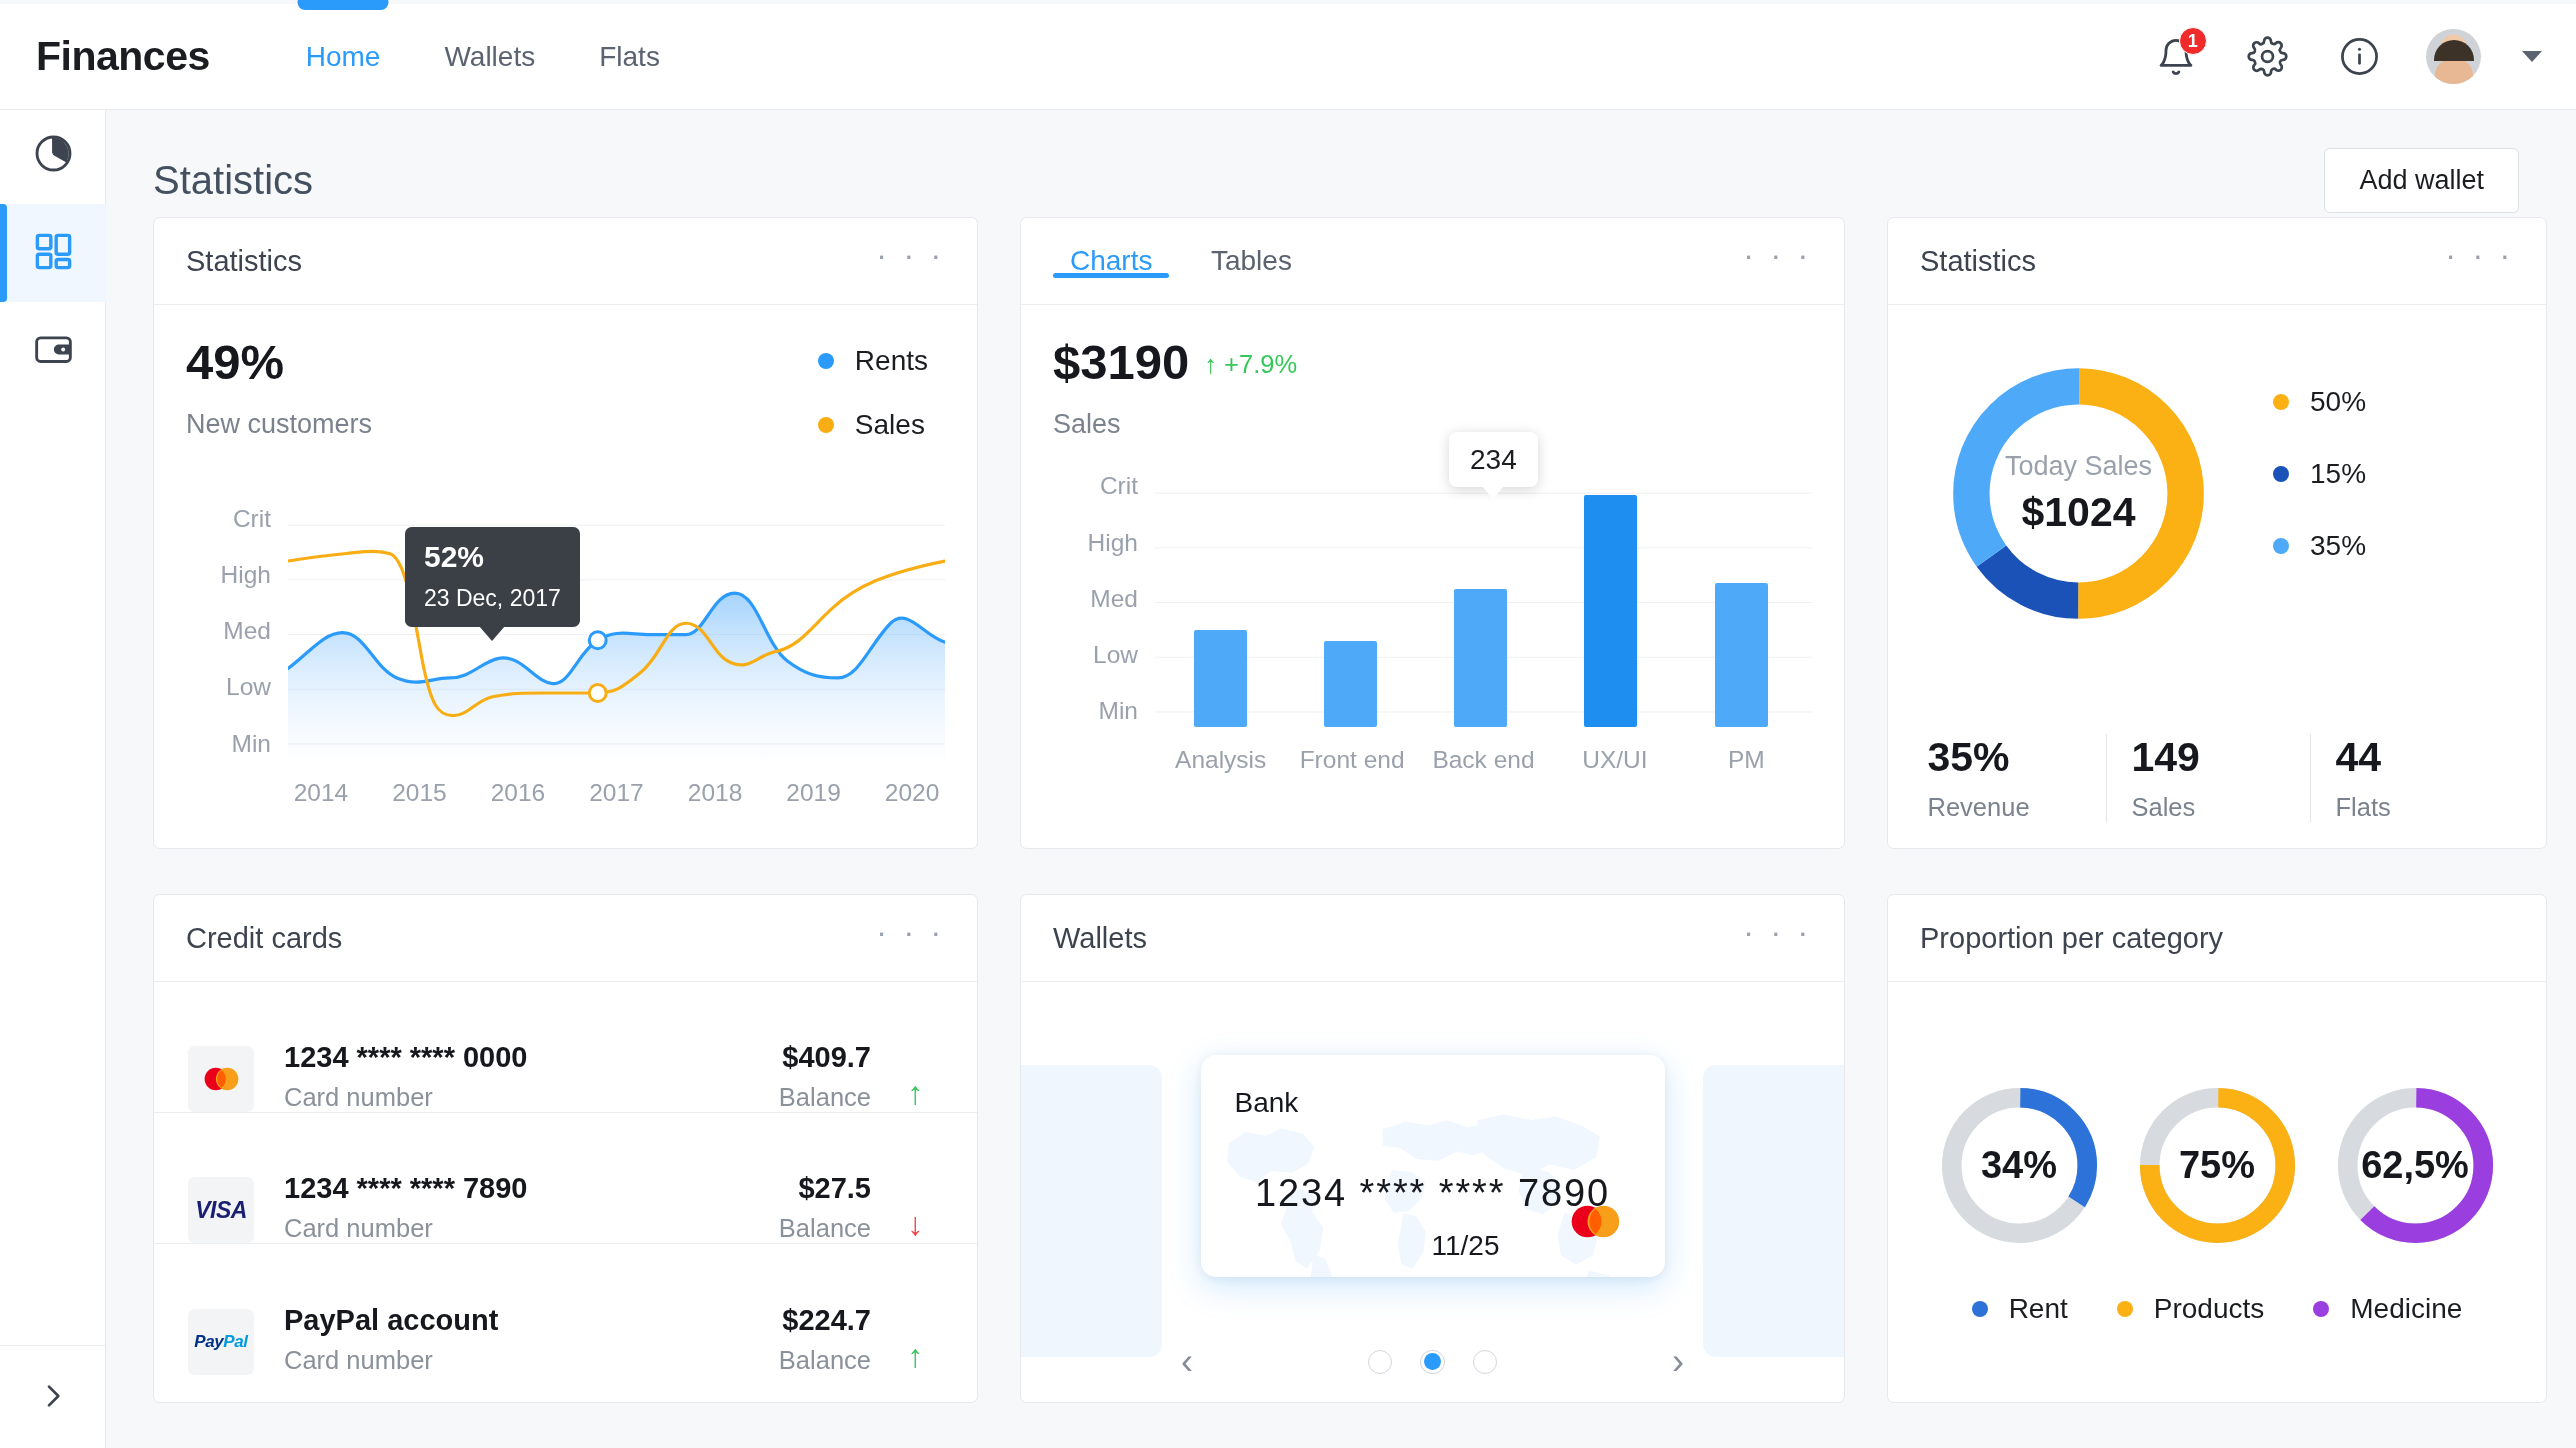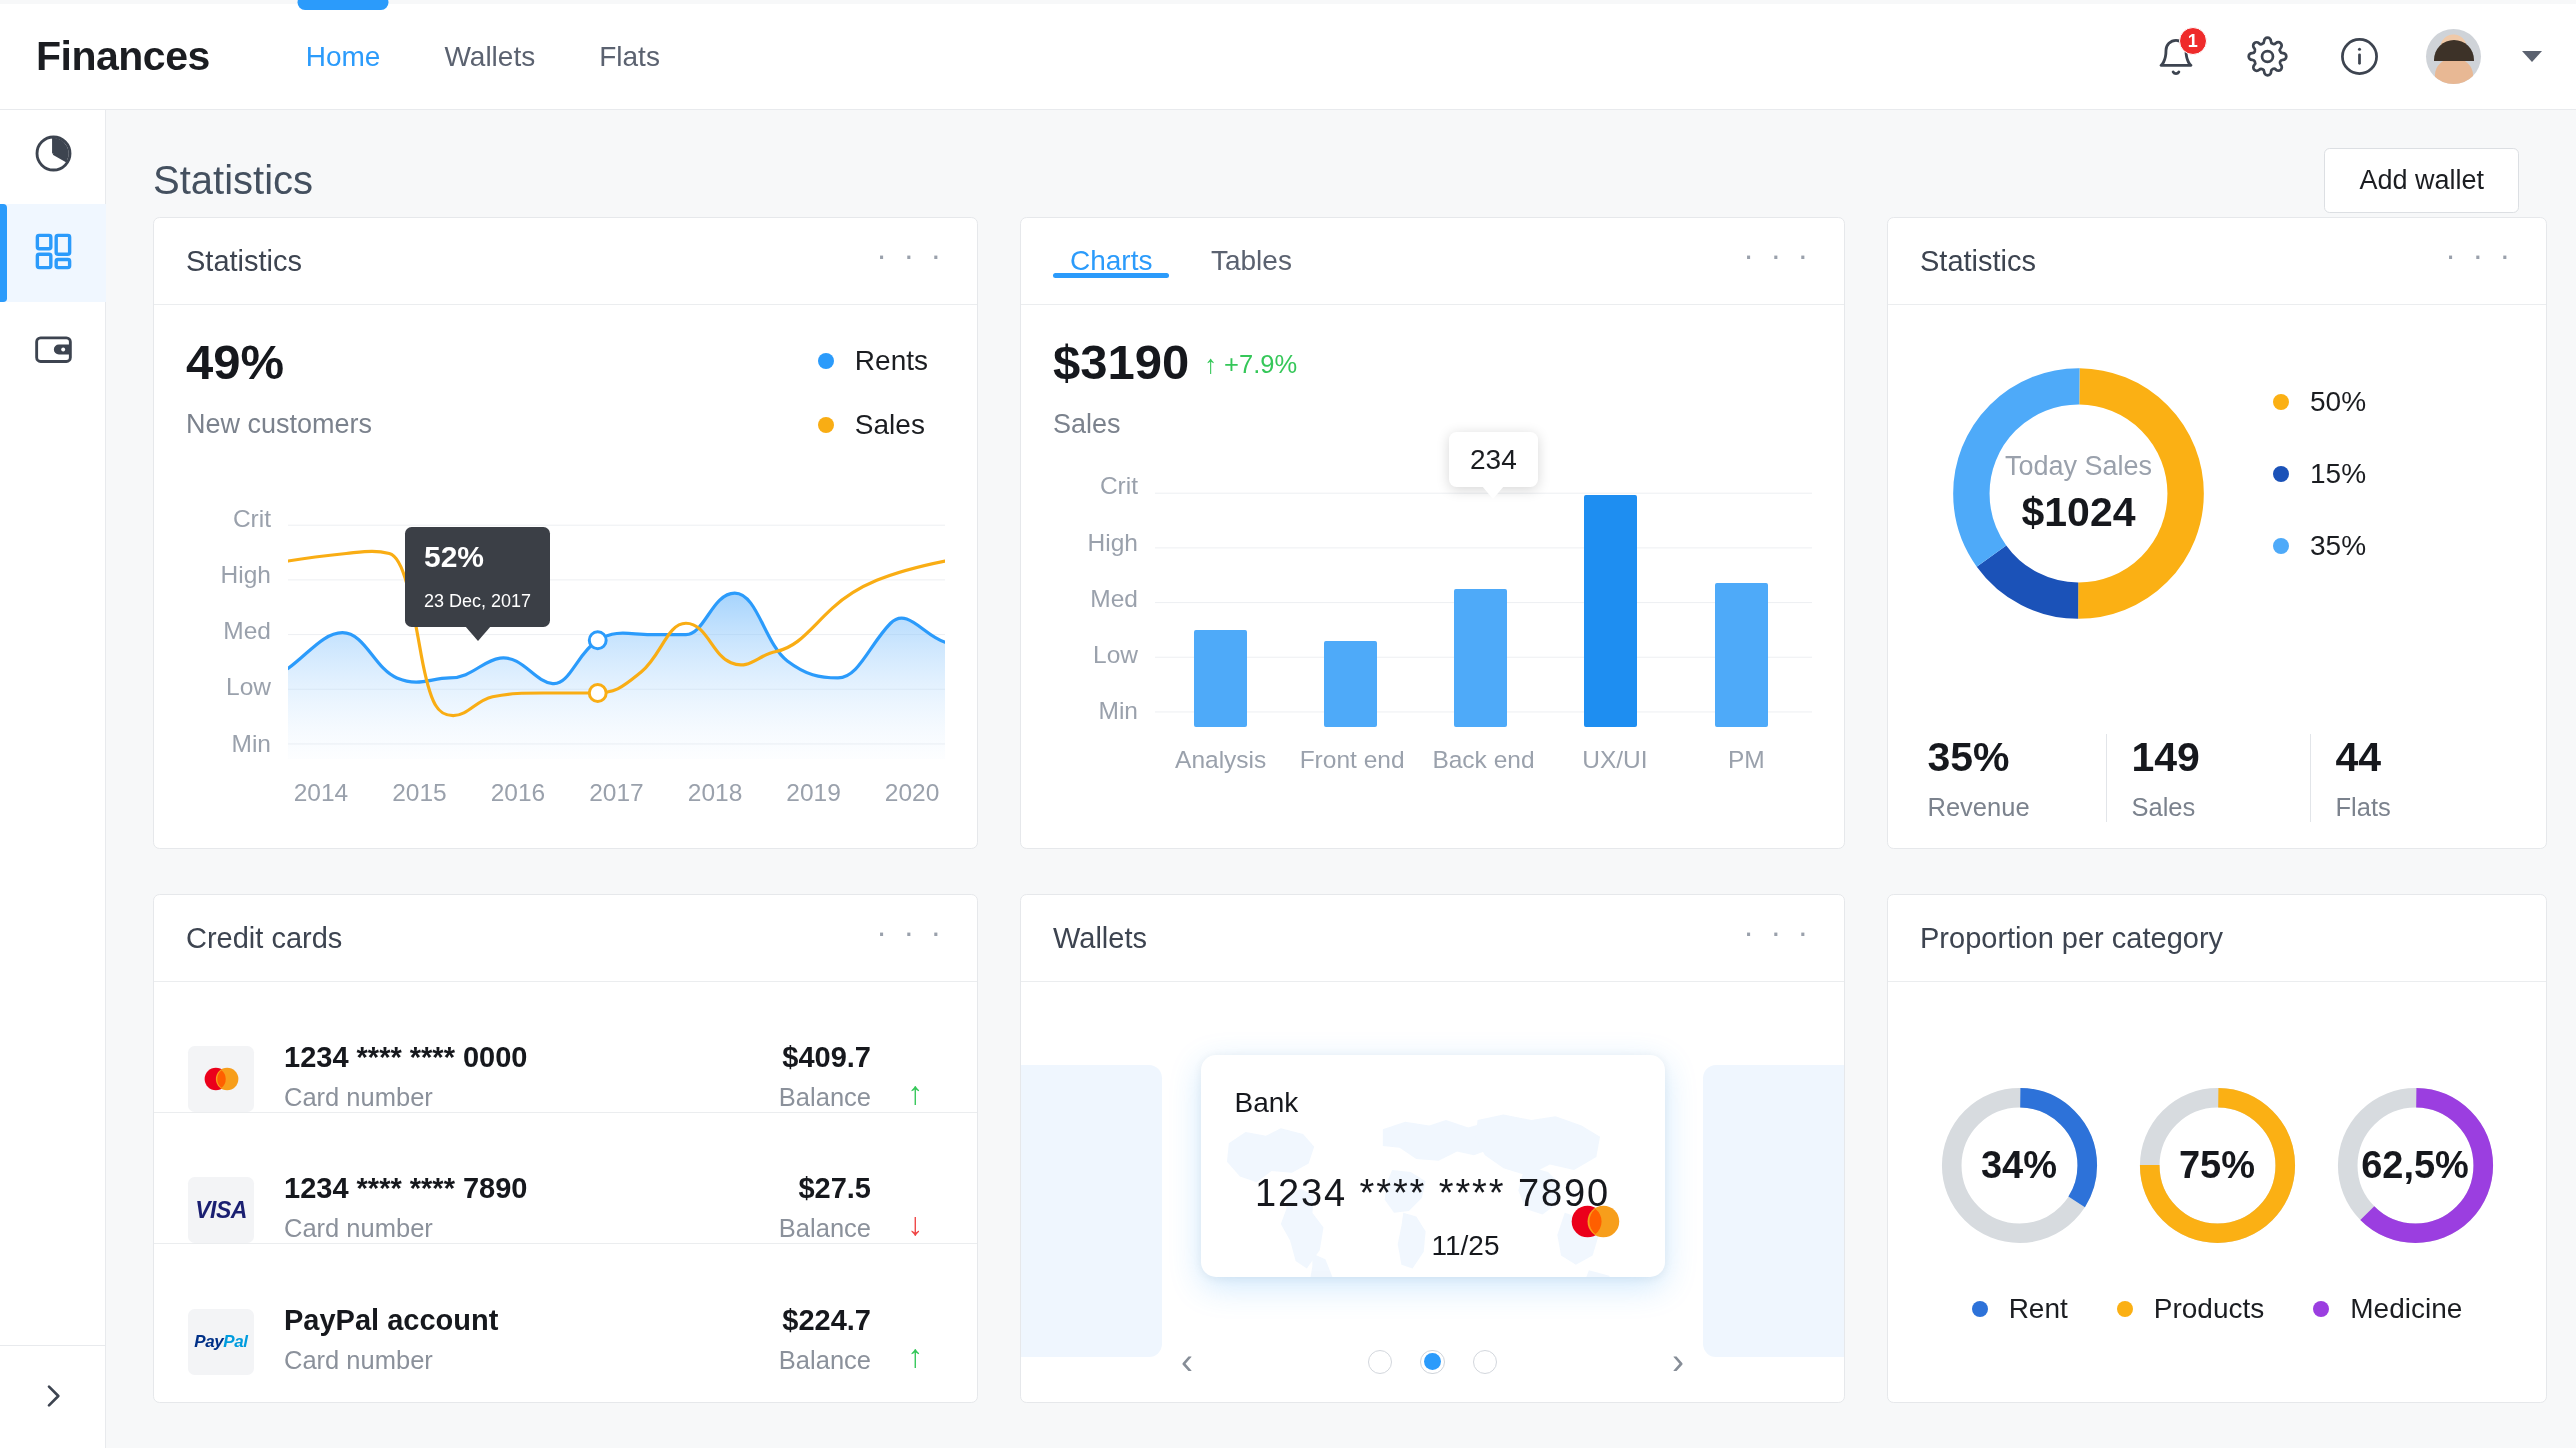--- a/index.html
+++ b/index.html
@@ -150,21 +150,21 @@
   .xlabels {
     position: absolute; left: 102px; right: 0; bottom: 0; display: flex;
     justify-content: space-between; font-size: 24.5px; color: #9aa1ac;
     padding: 0 5.7px;
   }
   .tooltip-dark {
     position: absolute; background: #3b3f46; color: #fff; border-radius: 6.6px;
     padding: 13.2px 19px 15px 19px; z-index: 3;
   }
   .tooltip-dark .tt-v { font-size: 30px; font-weight: 700; }
-  .tooltip-dark .tt-d { font-size: 18px; margin-top: 17px; }
+  .tooltip-dark .tt-d { font-size: 23px; margin-top: 11px; }
   .tooltip-dark::after {
     content: ""; position: absolute; left: 50%; transform: translateX(-50%);
     bottom: -14px; border-left: 13.2px solid transparent;
     border-right: 13.2px solid transparent; border-top: 15px solid #3b3f46;
   }
 
   
   .bars {
     position: absolute; left: 102px; right: 5.7px; top: 7.5px; height: 247px;
     display: flex; align-items: flex-end; justify-content: space-around;

